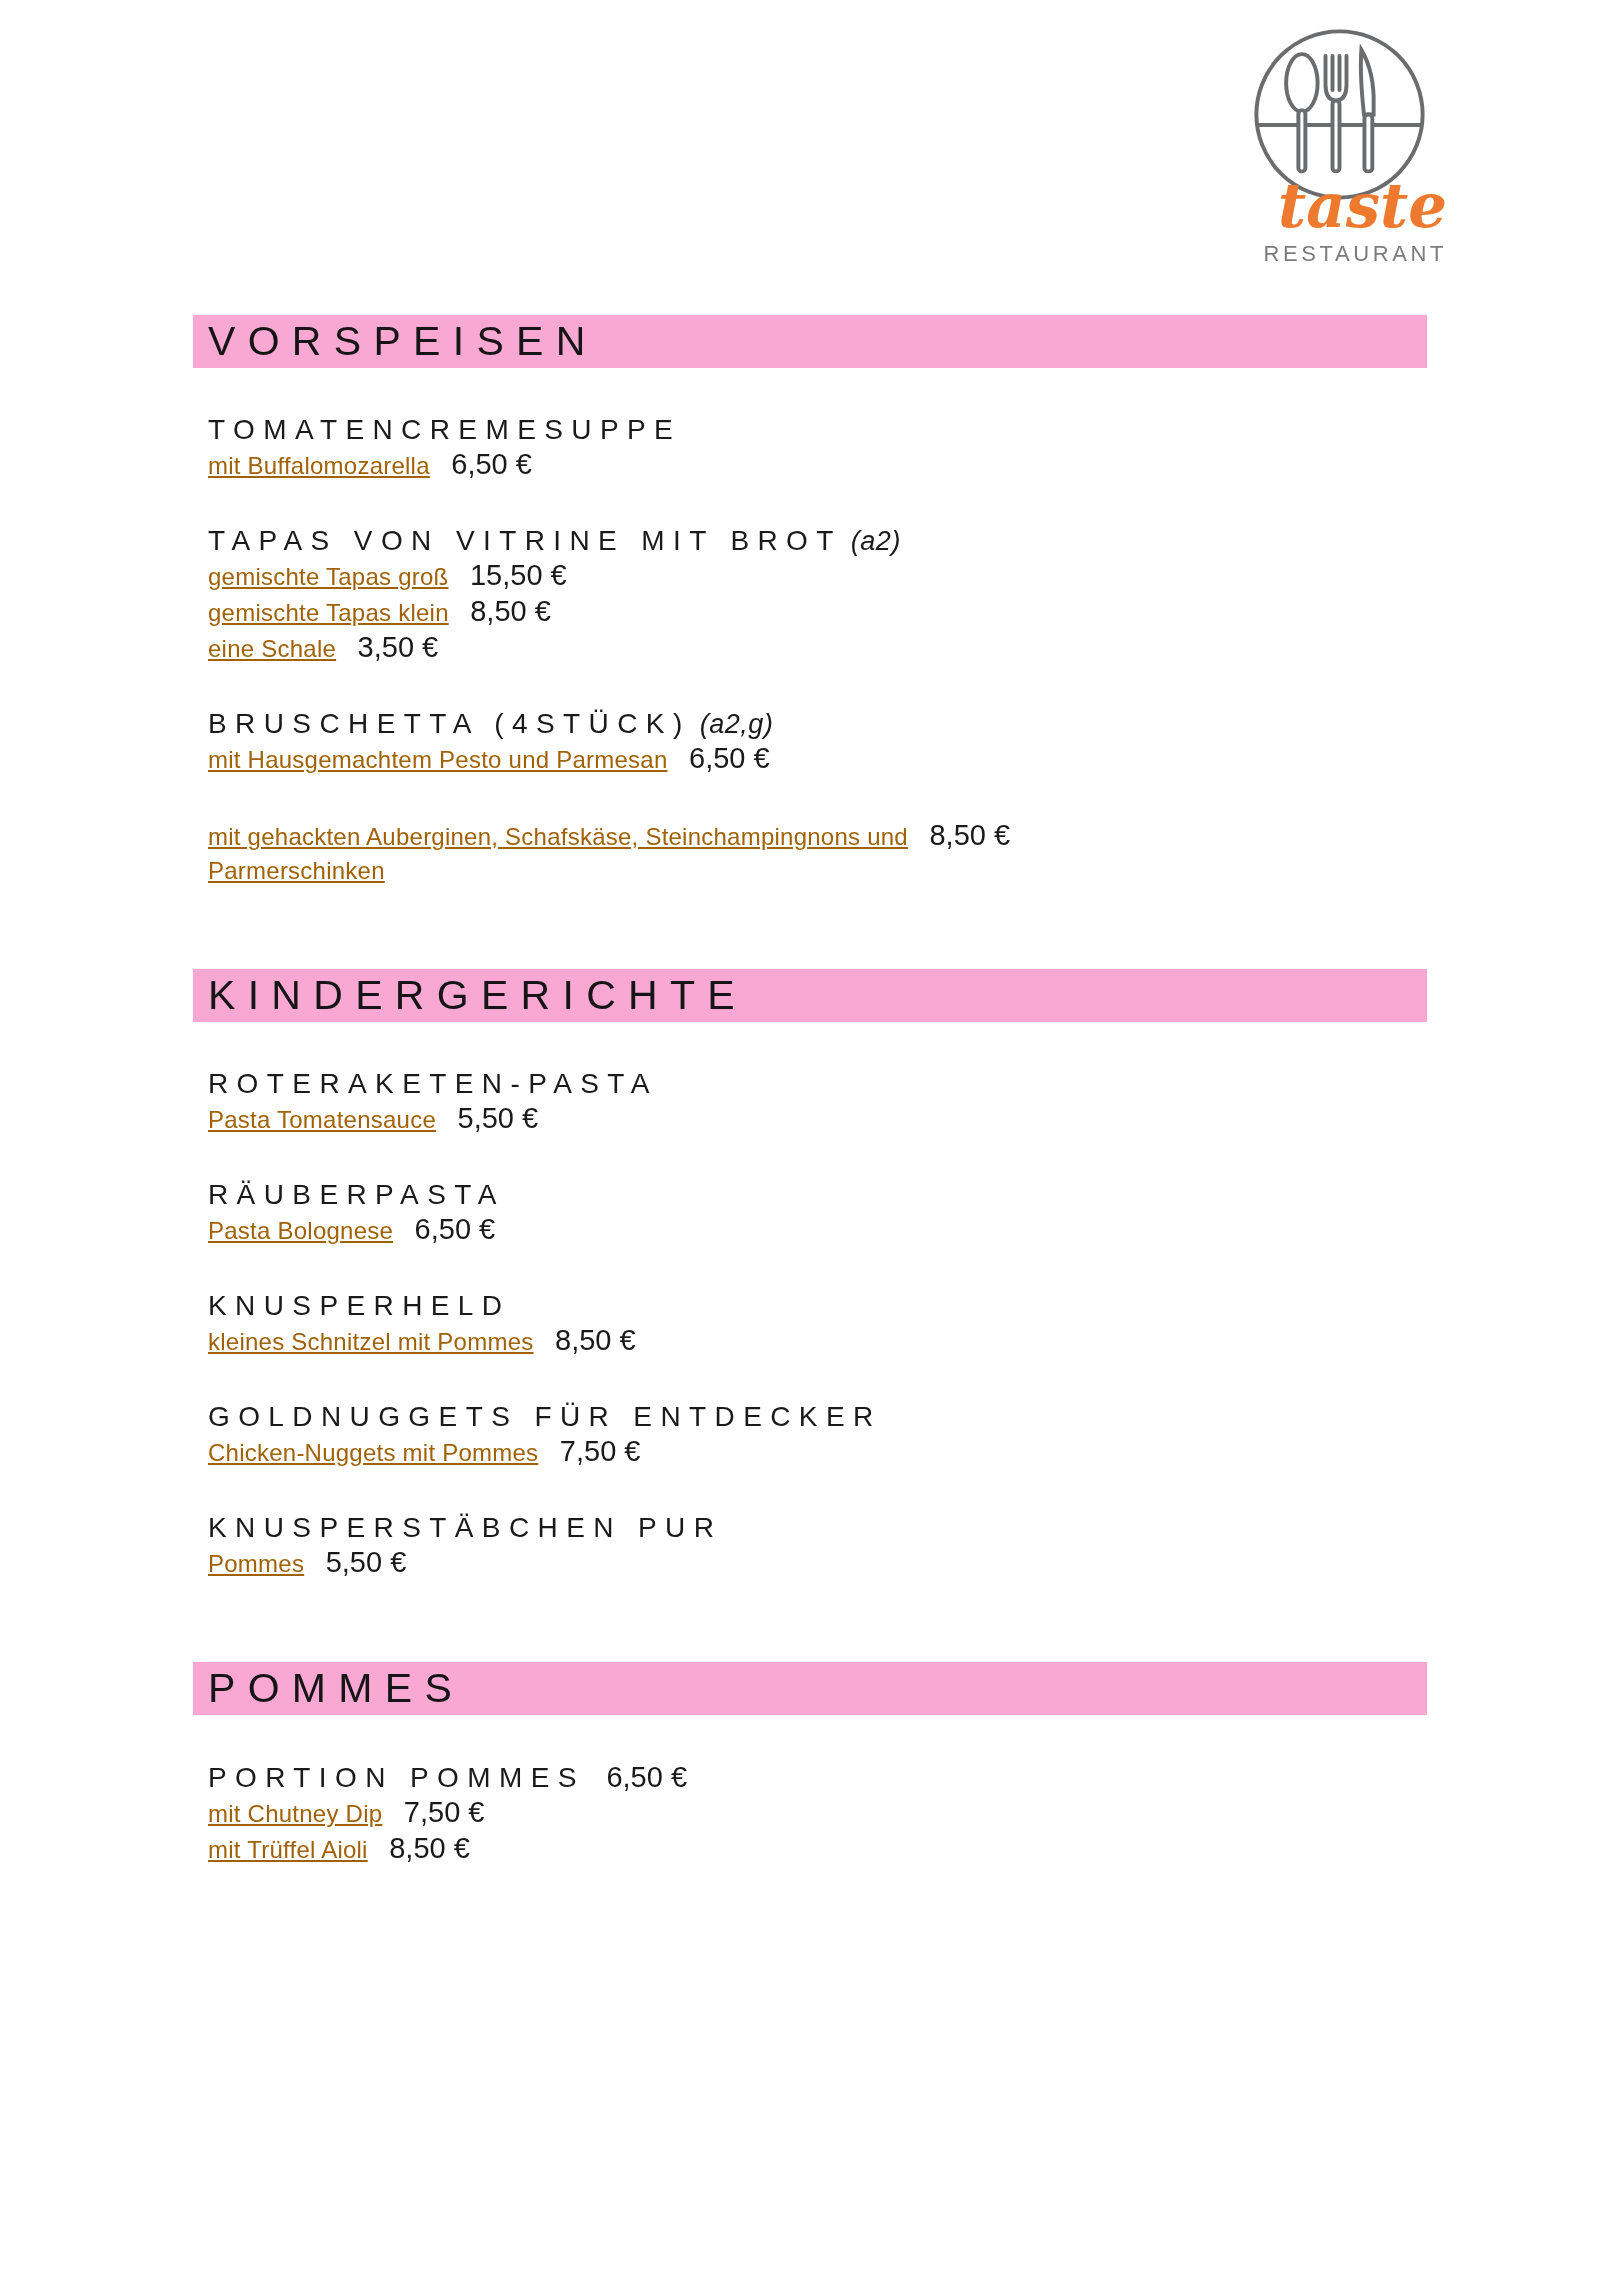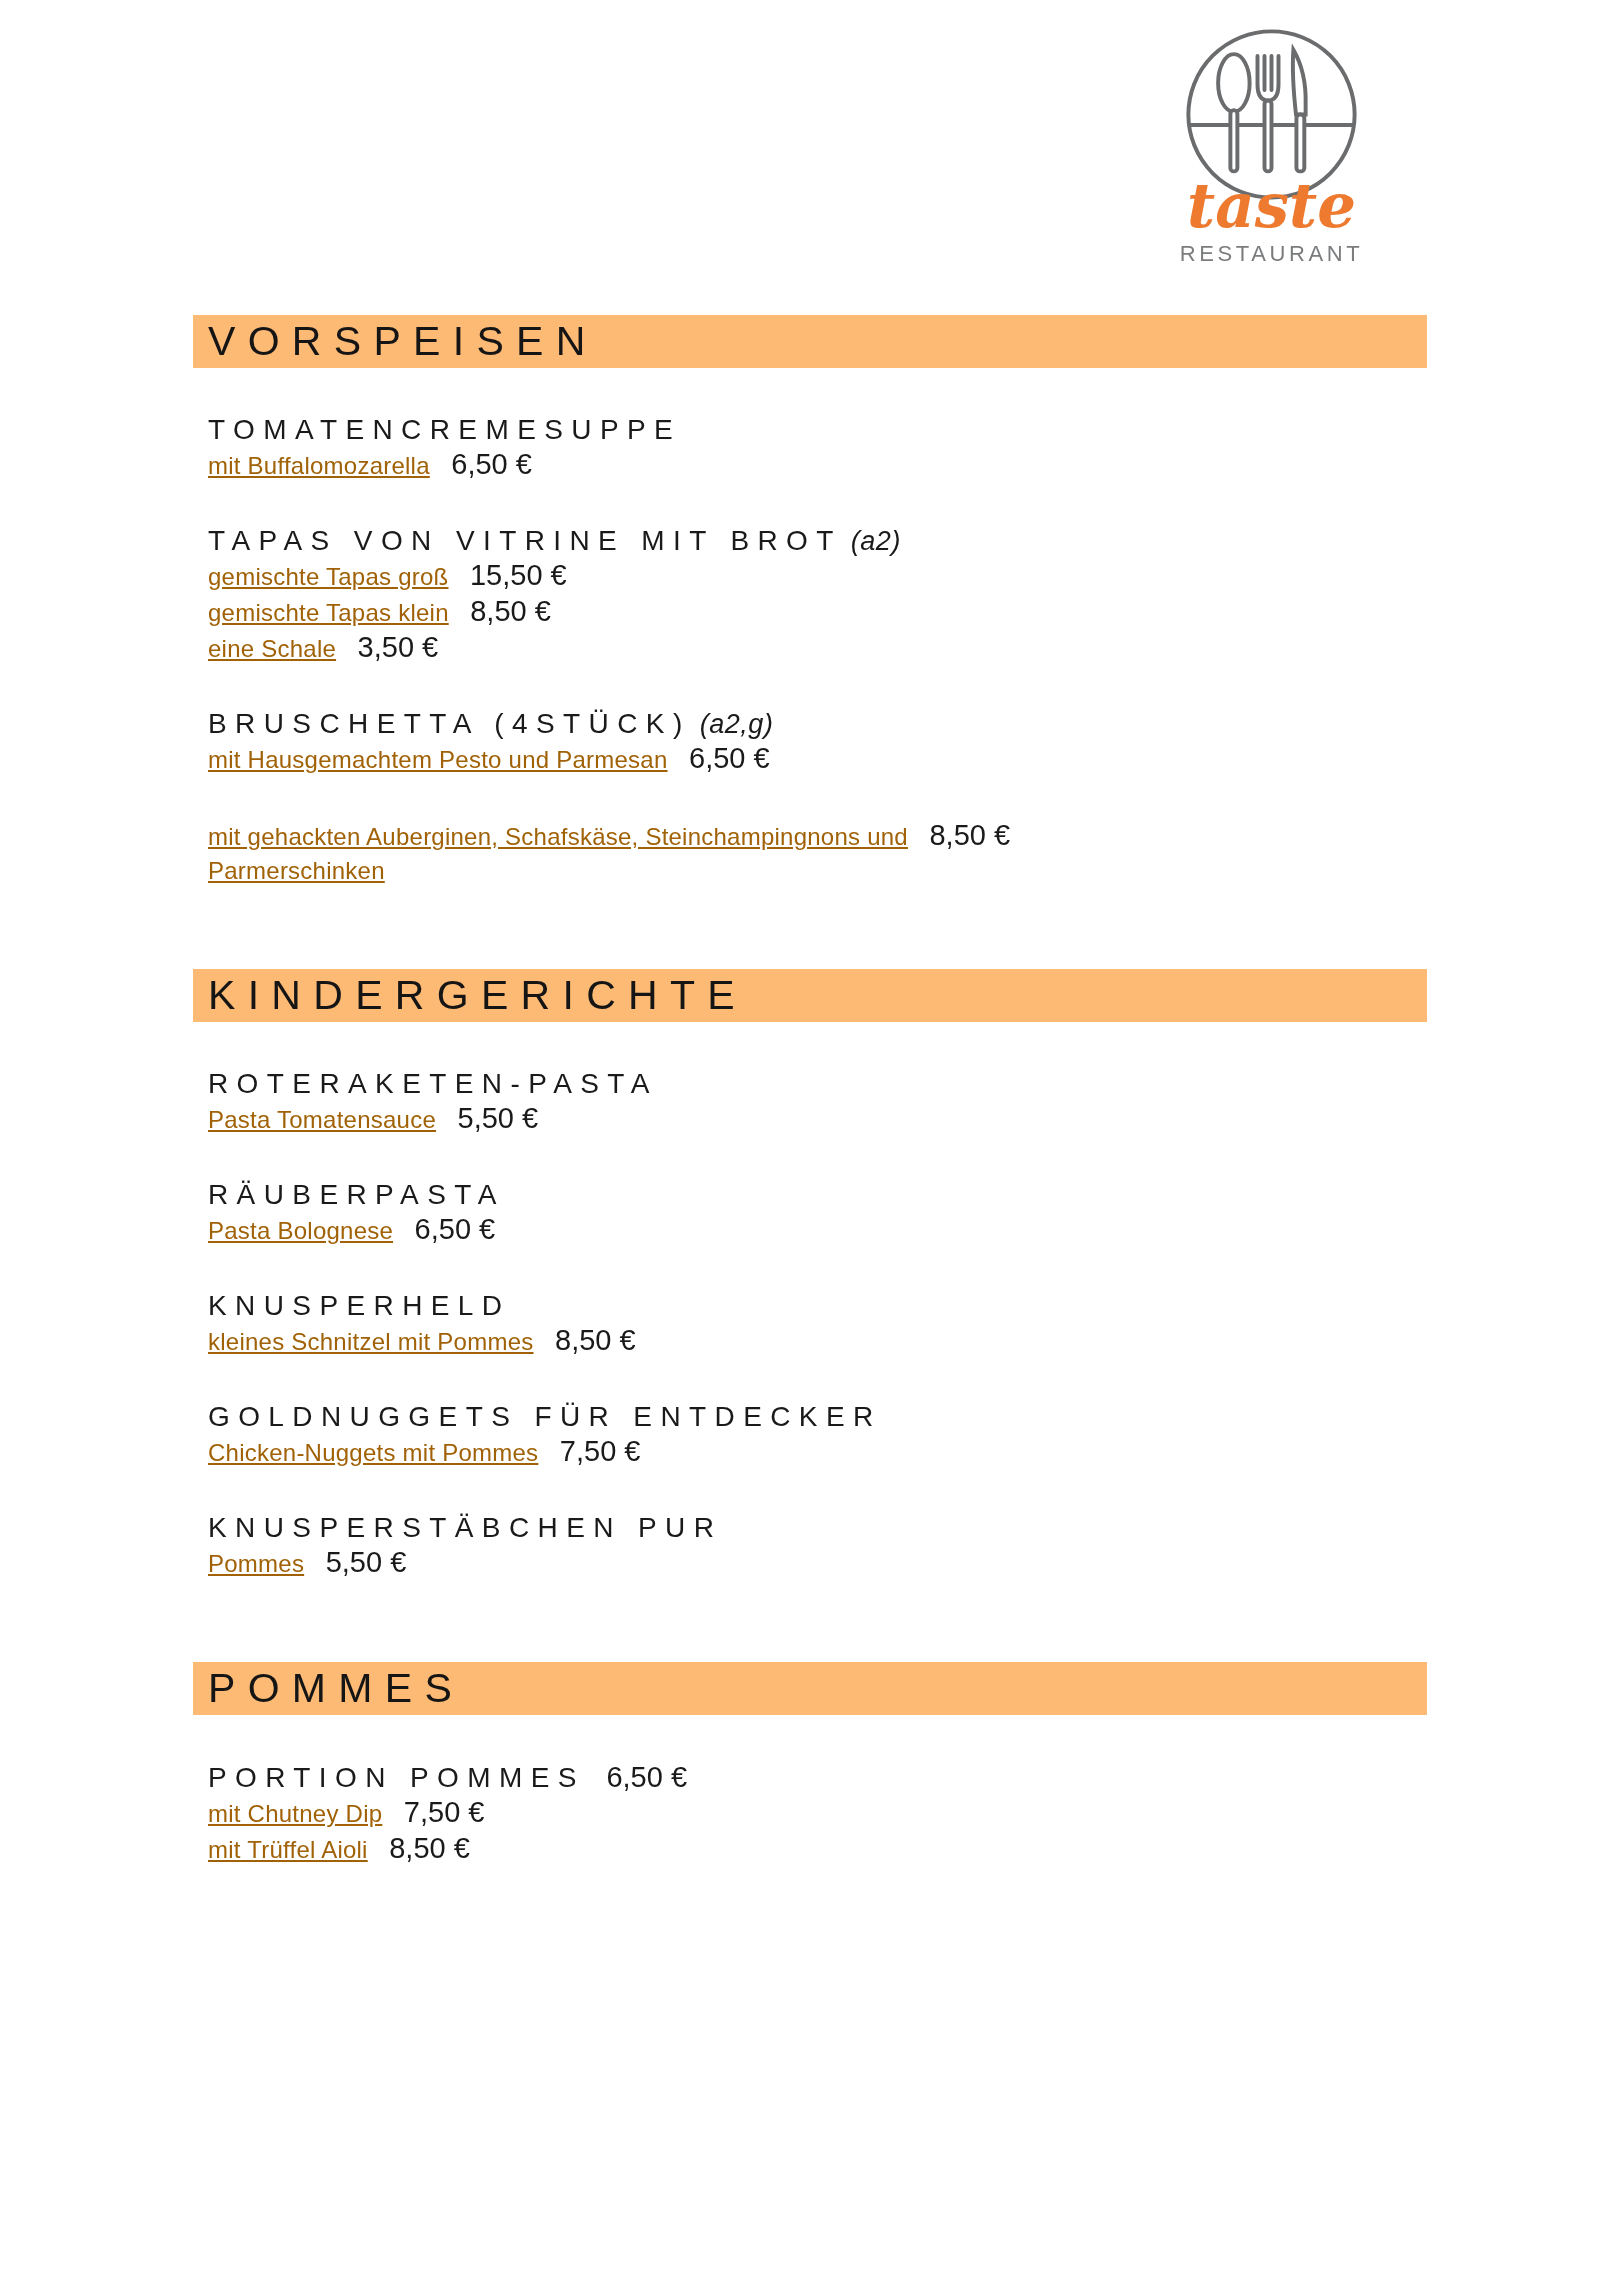--- a/index.html
+++ b/index.html
@@ -2,35 +2,35 @@
 <html style="font-size:14.3px"><head>
 <meta charset="utf-8">
 <style>
   html,body { margin:0; padding:0; background:#ffffff; }
   .page {
     position:relative; width:1622px; height:2293px; background:#ffffff;
     font-family:"Liberation Sans", sans-serif; color:#1a1a1a; overflow:hidden;
   }
 
   
-  .logo { position:absolute; top:27px; left:1164px; width:215px; text-align:center; }
+  .logo { position:absolute; top:27px; left:1232px; width:215px; text-align:right; }
   .logo svg { display:block; margin:0 auto; }
   .brand-script {
     margin-top:-27px; font-family:"DejaVu Serif", serif; font-style:italic; font-weight:bold;
     font-size:61px; line-height:1; color:#ED7A2F;
   }
   .brand-sub {
     margin-top:5.4px; font-size:22px; letter-spacing:3.6px; color:#7B7C7E; font-weight:400;
   }
 
   
   .menu { position:absolute; left:193px; top:315px; width:1234px; }
   .section { margin-bottom:81px; }
   .section-bar {
-    height:53px; background:#fdba74; display:flex; align-items:center;
+    height:53px; background:#f9a8d4; display:flex; align-items:center;
     padding-left:15px; margin-bottom:45px;
   }
   .section-title {
     font-size:41px; letter-spacing:0.30em; color:#151515; font-weight:400;
     white-space:nowrap; line-height:1;
   }
   .section-items { margin:0 15px; }
   .item { margin-bottom:41px; }
   .item:last-child { margin-bottom:0; }
   .row { display:flex; justify-content:flex-start; align-items:baseline; line-height:34px; }

